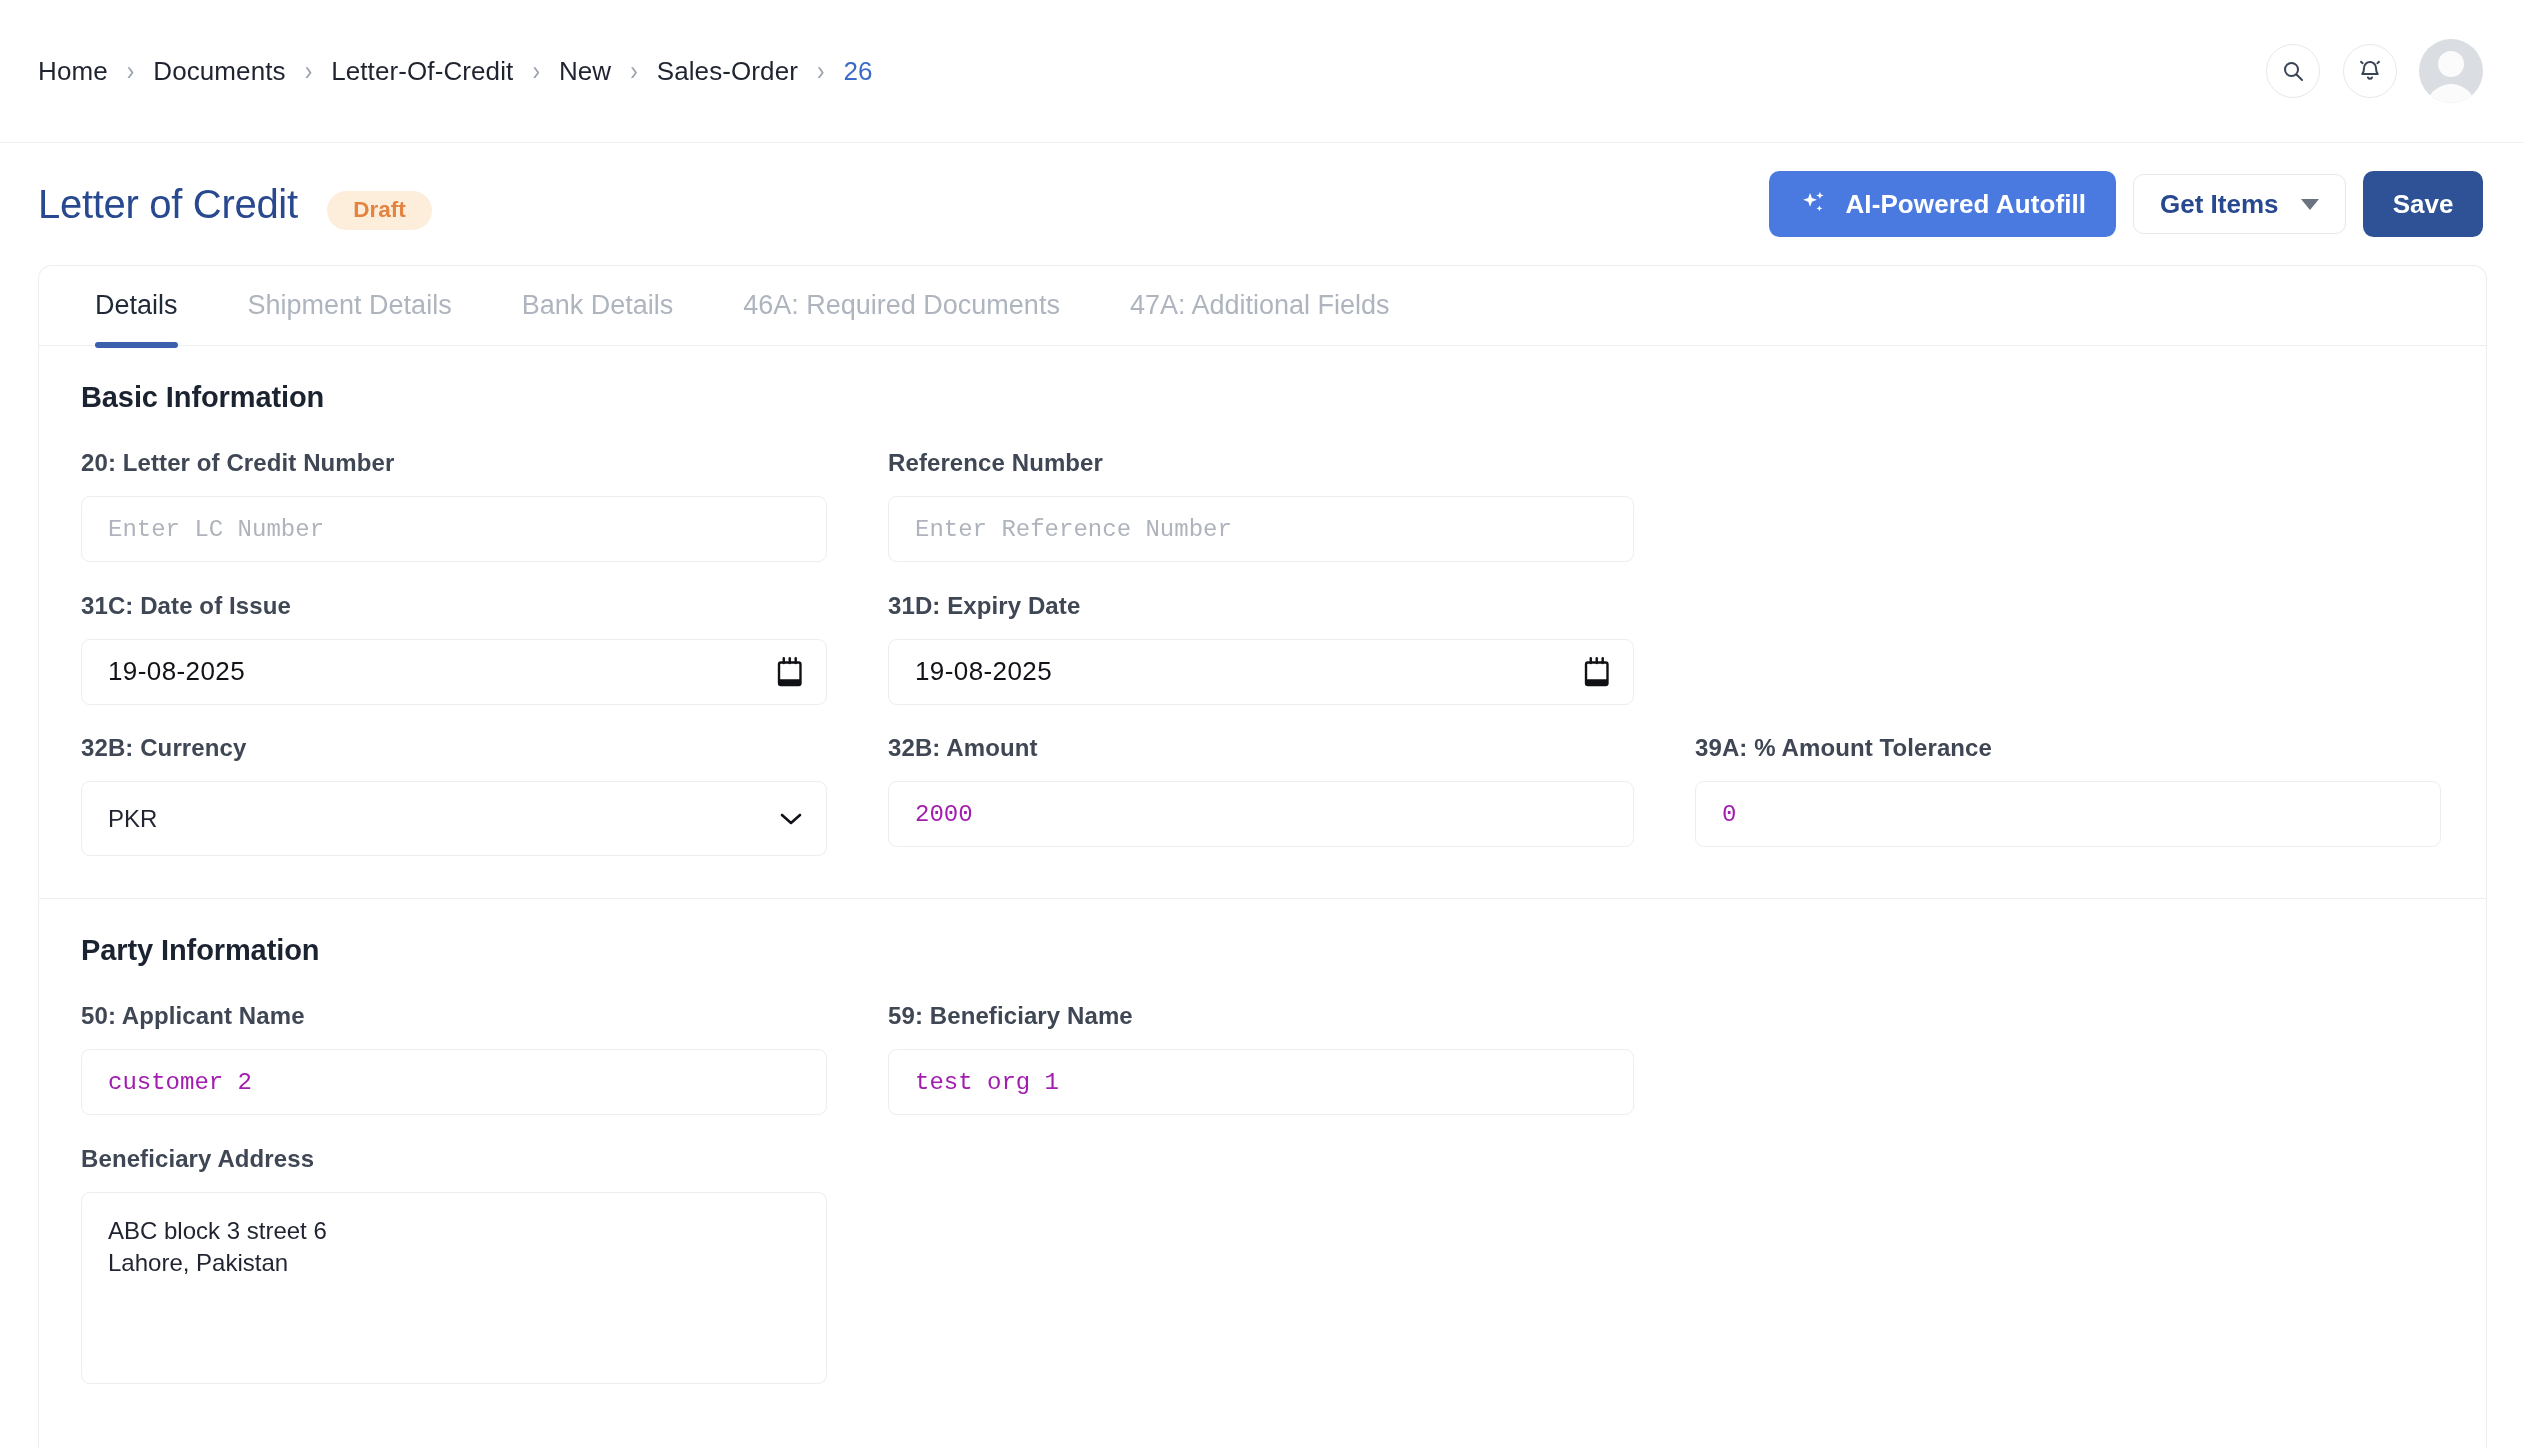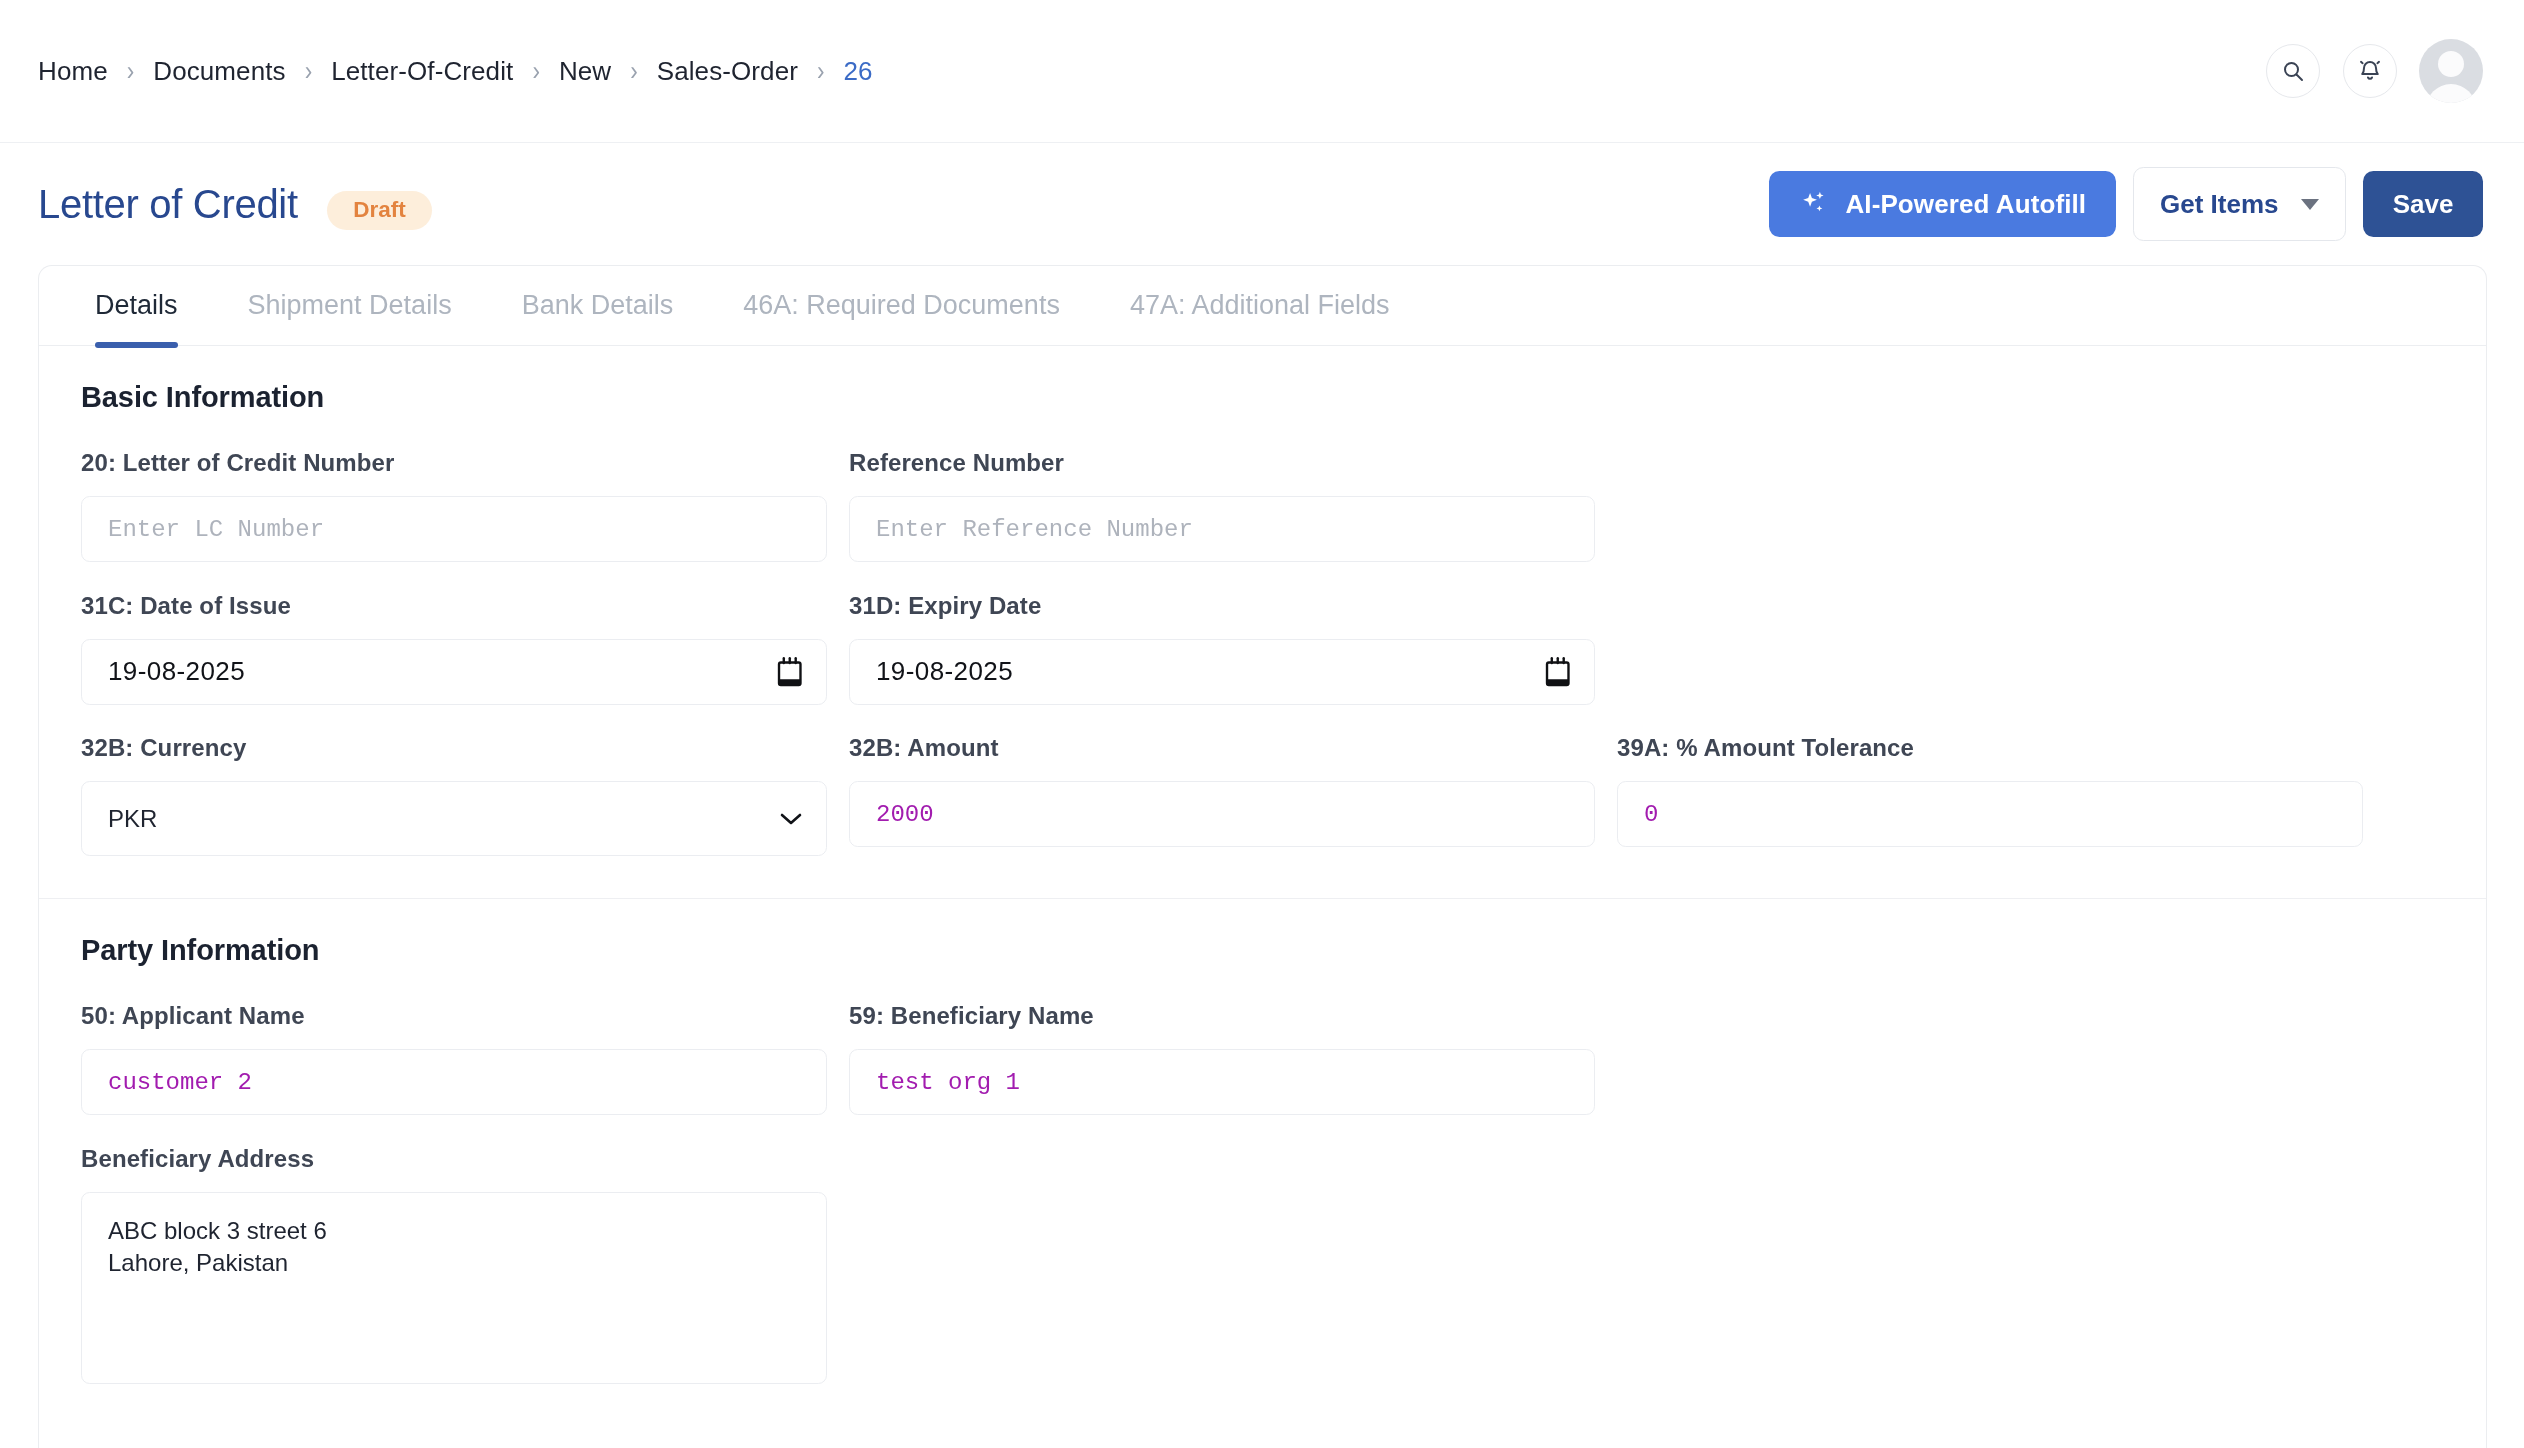--- a/index.html
+++ b/index.html
@@ -127,21 +127,21 @@
     display: flex; align-items: center; gap: 17.3px;
     cursor: pointer;
     font-family: inherit;
     letter-spacing: 0.1px;
   }
   .btn-getitems {
     background: #fff;
     color: #28488f;
     border: 1.7px solid #e4e7ec;
     border-radius: 10.4px;
-    height: 74px;
+    height: 60px;
     padding: 15px 26px;
     font-size: 26px;
     font-weight: bold;
     display: flex; align-items: center; gap: 22.5px;
     cursor: pointer;
     font-family: inherit;
     justify-content: flex-end;
   }
   .caret-down {
     width: 0; height: 0;
@@ -212,21 +212,21 @@
   .section-title {
     font-size: 29px;
     font-weight: bold;
     color: #1b2230;
     margin-bottom: 35px;
     letter-spacing: -0.1px;
   }
 
   .row {
     display: flex;
-    gap: 22px;
+    gap: 61px;
     margin-bottom: 29.5px;
   }
   .row:last-child { margin-bottom: 0; }
   .field { width: 746px; flex: 0 0 746px; }
 
   .flabel {
     display: block;
     font-size: 24px;
     font-weight: bold;
     color: #3f4654;

